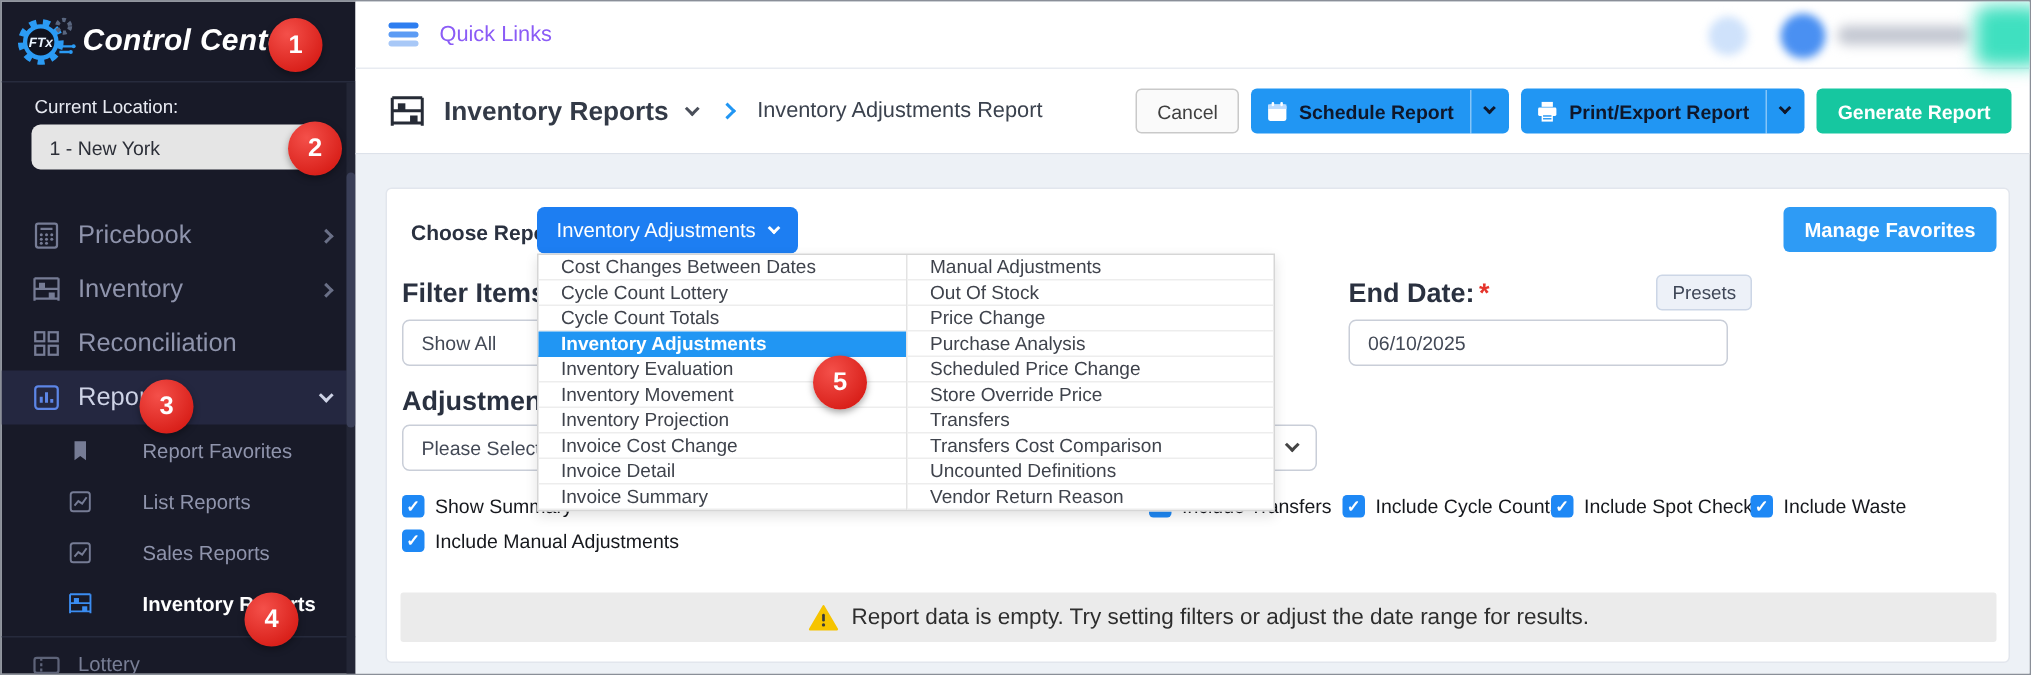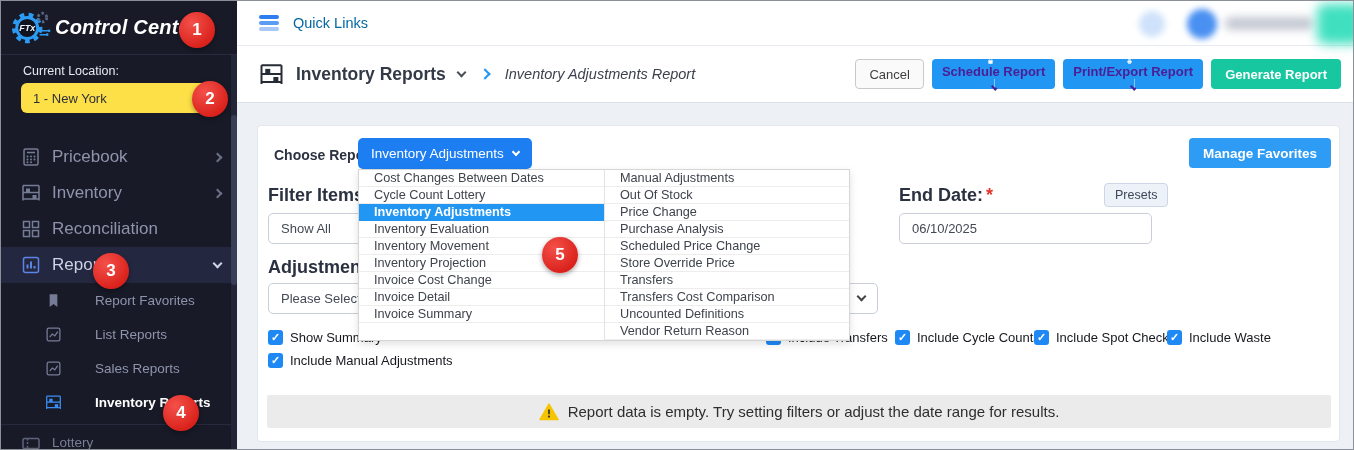--- a/index.html
+++ b/index.html
@@ -7,21 +7,21 @@
   .screen{ position:relative; width:1354px; height:450px; border:1px solid #8a8f98;
            overflow:hidden; background:#edf1f6; font-family:"Liberation Sans", sans-serif; }
 
   
   .sidebar{ position:absolute; left:0; top:0; width:236px; height:450px; background:#181a28; }
   .sb-scroll-track{ position:absolute; right:0; top:54px; width:6px; bottom:0; background:#232636; }
   .sb-scroll-thumb{ position:absolute; right:0; top:60px; width:6px; height:170px; background:#3a3f58; border-radius:3px; }
   .logo-row{ height:54px; display:flex; align-items:center; padding-left:10px; border-bottom:1px solid #272b3d; }
   .logo-title{ color:#fff; font-size:20px; font-weight:bold; font-style:italic; letter-spacing:.2px; margin-left:4px; }
   .loc-label{ position:absolute; left:22px; top:63px; color:#e8eaf2; font-size:12.5px; }
-  .loc-input{ position:absolute; left:20px; top:82px; width:196px; height:30px; background:#fde047; border:none;
+  .loc-input{ position:absolute; left:20px; top:82px; width:196px; height:30px; background:#e5e5e5; border:none;
               border-radius:6px; font-size:13px; color:#2c2f38; padding-left:12px; font-family:inherit; }
   .nav{ position:absolute; left:0; top:138px; width:100%; }
   .nav-item{ height:36px; display:flex; align-items:center; padding:0 16px 0 20px; color:#8f94ac; font-size:17px; cursor:pointer; }
   .nav-item .nicon{ width:20px; height:20px; margin-right:11px; color:#767c95; flex:none; }
   .nav-item.active-parent{ background:#242740; color:#ced3e6; }
   .nav-item.active-parent .nicon{ color:#5c85e6; }
   .nav-spacer{ margin-left:auto; }
   .sub-item{ height:34px; display:flex; align-items:center; padding-left:44px; color:#8f94ac; font-size:13.5px; cursor:pointer;gap:22px; }
   .sub-item .nicon{ width:17px; height:17px; margin-right:11px; color:#767c95; flex:none; }
   .sub-item.active{ color:#ffffff; font-weight:bold; }
@@ -31,39 +31,39 @@
   .lottery .nicon{ width:20px; height:20px; margin-right:11px; color:#5d6378; }
 
   
   .main{ position:absolute; left:236px; top:0; width:1118px; height:450px; }
   .topbar{ position:relative; height:45px; background:#fff; border-bottom:1px solid #e8ebf1; display:flex; align-items:center; padding-left:22px; }
   .burger{ display:flex; flex-direction:column; gap:2.5px; cursor:pointer; }
   .burger i{ display:block; width:20px; height:3.5px; border-radius:2px; }
   .burger i:nth-child(1){ background:#2e7ef0; }
   .burger i:nth-child(2){ background:#5d9cf4; }
   .burger i:nth-child(3){ background:#a8c8f7; }
-  .quick-links{ margin-left:14px; font-size:14.5px; color:#0369a1; }
+  .quick-links{ margin-left:14px; font-size:14.5px; color:#8b5cf6; }
   .blur-circle1{ position:absolute; left:902px; top:10px; width:26px; height:26px; border-radius:50%; background:#cfe2fb; filter:blur(3px); }
   .blur-avatar{ position:absolute; left:950px; top:8px; width:30px; height:30px; border-radius:50%; background:#4a90f2; filter:blur(3px); }
   .blur-name{ position:absolute; left:988px; top:16px; width:88px; height:13px; border-radius:6px; background:#c4c8d2; filter:blur(4px); }
   .blur-teal{ position:absolute; left:1080px; top:3px; width:46px; height:40px; border-radius:8px; background:#3fe0c0; filter:blur(6px); }
 
   .toolbar{ height:57px; background:#fff; border-bottom:1px solid #dde2ea; display:flex; align-items:center; padding:0 14px 0 22px; }
   .bc-icon{ width:25px; height:25px; color:#262b36; flex:none; }
   .bc-title{ margin-left:12px; font-size:17.5px; font-weight:600; color:#333a47; }
   .chev{ display:inline-block; width:7px; height:7px; border-right:2px solid currentColor; border-bottom:2px solid currentColor; }
   .chev.down{ transform:rotate(45deg); margin-top:-4px; }
   .chev.right{ transform:rotate(-45deg); }
   .bc-chev{ margin-left:12px; color:#4a4f5a; }
   .bc-sep{ margin-left:16px; color:#2196f3; width:8px; height:8px; border-width:2.5px; }
-  .bc-sub{ margin-left:16px; font-size:14.5px; color:#3b424e;font-style:italic; }
+  .bc-sub{ margin-left:16px; font-size:14.5px; color:#3b424e; }
   .tb-buttons{ margin-left:auto; display:flex; align-items:center; gap:8px; }
   .btn{ height:30px; border-radius:4px; display:inline-flex; align-items:center; font-size:13px; cursor:pointer; white-space:nowrap; }
   .btn-cancel{ background:#fafafa; border:1px solid #c9c9c9; color:#3f3f3f; padding:0 13px; }
-  .btn-blue{ background:#2196f3; color:#4c1d95; font-weight:bold; padding:0 10px;flex-direction:column; }
+  .btn-blue{ background:#2196f3; color:#0f172a; font-weight:bold; padding:0 10px; }
   .btn-blue .bicon{ width:15px; height:15px; margin-right:7px; }
   .btn-split-div{ width:1px; height:29px; background:rgba(255,255,255,.45); margin:0 9px 0 11px; }
   .btn-blue .chev{ width:6px; height:6px; }
   .btn-teal{ background:#16c7a0; color:#fff; font-weight:bold; padding:0 14px; }
 
   .content{ position:absolute; left:0; top:102px; width:1118px; height:348px; background:#edf1f6; }
   .card{ position:absolute; left:256px; top:124px; width:1083px; height:317px; background:#fff;
          border:1px solid #e2e6ed; border-radius:4px; z-index:1; }
   .lbl{ position:absolute; font-size:18px; font-weight:bold; color:#2a3140; }
   .req{ color:#e5342c; margin-left:3px; font-weight:bold; }
@@ -338,20 +338,21 @@
         <circle cx="10" cy="13.6" r="1.1" fill="#3a3a3a"></circle>
       </svg>
       <span>Report data is empty. Try setting filters or adjust the date range for results.</span>
     </div>
   </div>
 
   <div class="report-menu">
     <div class="menu-col">
       <div class="menu-item">Cost Changes Between Dates</div>
       <div class="menu-item">Cycle Count Lottery</div>
+      <div class="menu-item">Cycle Count Totals</div>
       <div class="menu-item selected">Inventory Adjustments</div>
       <div class="menu-item">Inventory Evaluation</div>
       <div class="menu-item">Inventory Movement</div>
       <div class="menu-item">Inventory Projection</div>
       <div class="menu-item">Invoice Cost Change</div>
       <div class="menu-item">Invoice Detail</div>
       <div class="menu-item">Invoice Summary</div>
     </div>
     <div class="menu-col rightcol">
       <div class="menu-item">Manual Adjustments</div>

